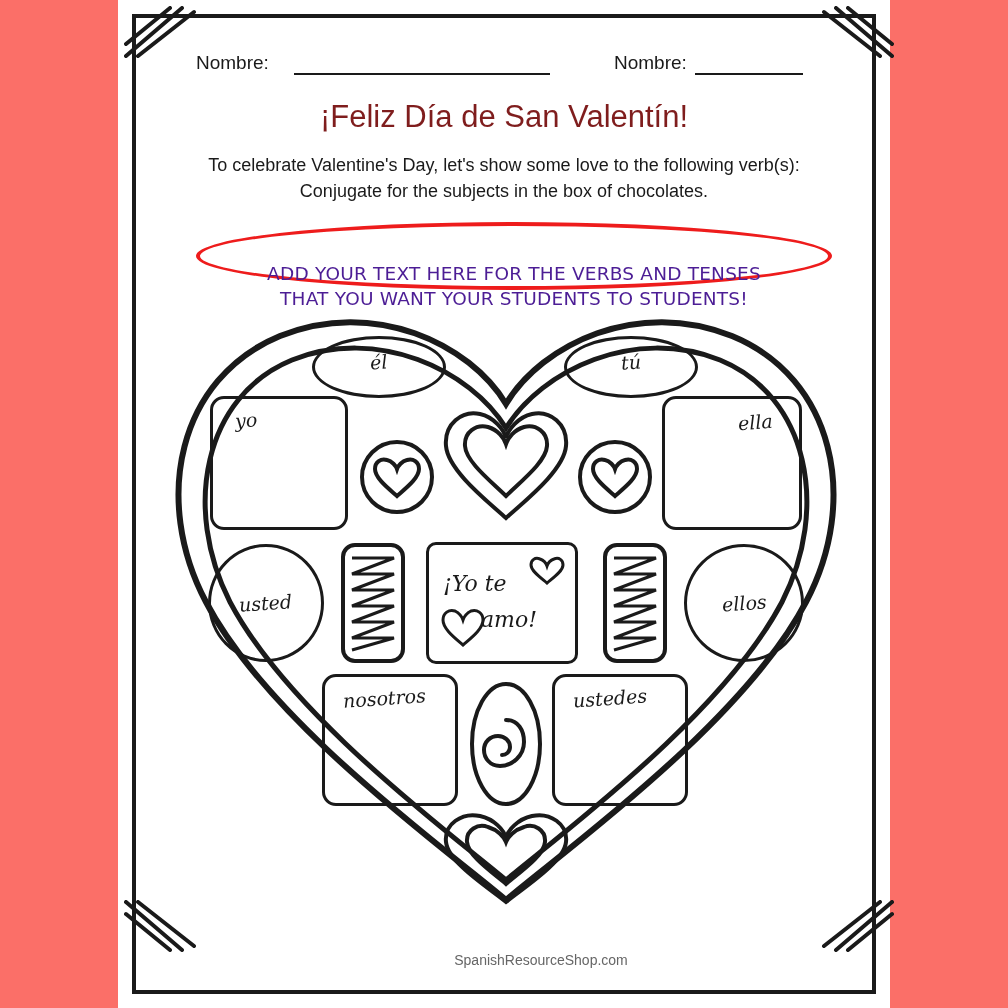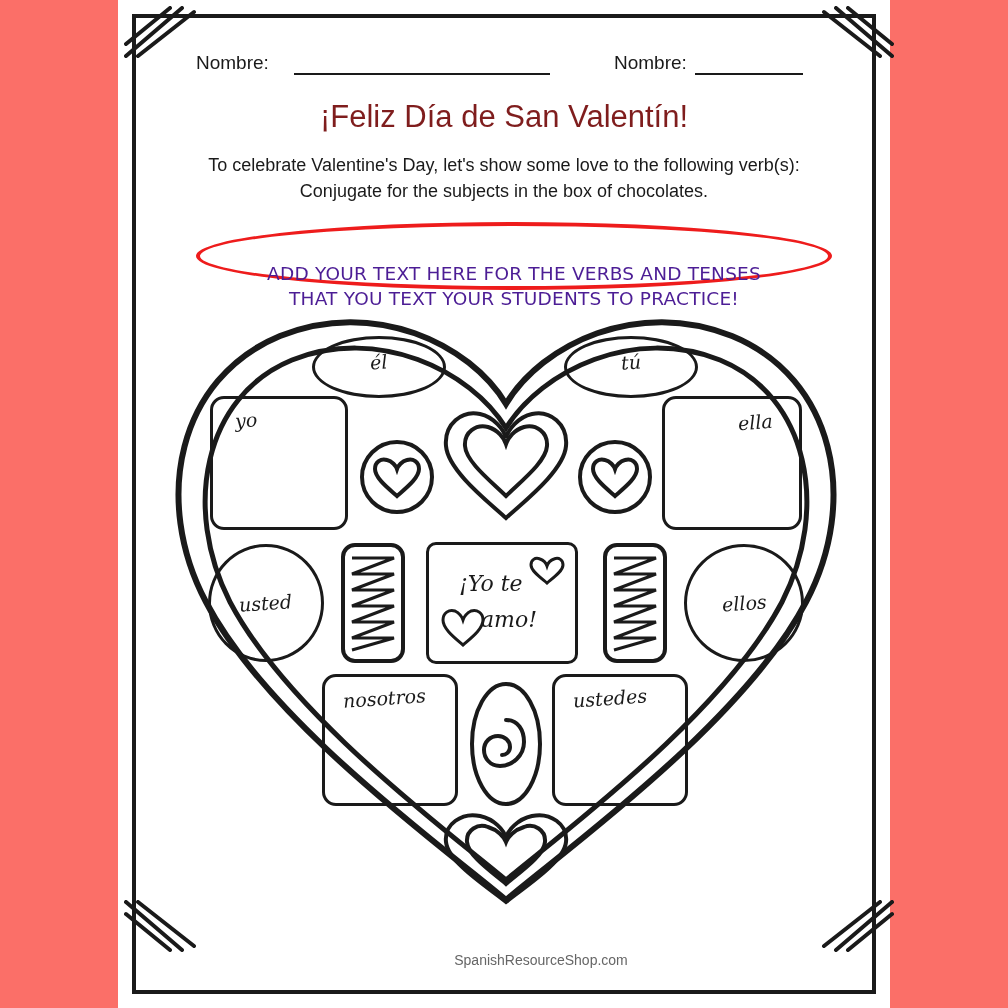--- a/index.html
+++ b/index.html
@@ -251,21 +251,21 @@
     <span class="date-label">Nombre:</span>
     <span class="date-line"></span>
   </div>
 
   <div class="title">¡Feliz Día de San Valentín!</div>
   <div class="subtitle">To celebrate Valentine's Day, let's show some love to the following verb(s):  Conjugate for the subjects in the box of chocolates.</div>
 
   <div class="oval-note"></div>
   <div class="oval-text">
     <div>ADD YOUR TEXT HERE FOR THE VERBS AND TENSES</div>
-    <div>THAT YOU TEXT YOUR STUDENTS TO PRACTICE!</div>
+    <div>THAT YOU WANT YOUR STUDENTS TO STUDENTS!</div>
   </div>
 
   <div class="heart-wrap">
 
     <svg width="712" height="620" viewBox="0 0 712 620" style="position:absolute;left:0;top:0;">
       <path d="M356 608 C 300 560, 120 432, 56 310 C 2 208, 28 86, 130 44 C 224 6, 320 52, 356 112 C 392 52, 488 6, 582 44 C 684 86, 710 208, 656 310 C 592 432, 412 560, 356 608 Z" fill="none" stroke="#1a1a1a" stroke-width="6"></path>
       <path d="M356 588 C 304 544, 140 424, 80 310 C 32 216, 54 104, 142 68 C 228 34, 320 78, 356 136 C 392 78, 484 34, 570 68 C 658 104, 680 216, 632 310 C 572 424, 408 544, 356 588 Z" fill="none" stroke="#1a1a1a" stroke-width="5"></path>
     </svg>
 
     <div class="chocolate oval-choc choc-top-label" style="left:162px; top:44px; width:134px; height:62px;">
@@ -321,21 +321,21 @@
       <svg width="66" height="122" viewBox="0 0 66 122">
         <rect x="3" y="3" width="60" height="116" rx="12" fill="none" stroke="#1a1a1a" stroke-width="4"></rect>
         <g stroke="#1a1a1a" stroke-width="3" fill="none">
           <path d="M12 16 L54 16 L12 32 L54 32 L12 48 L54 48 L12 64 L54 64 L12 80 L54 80 L12 96 L54 96 L12 108"></path>
         </g>
       </svg>
     </div>
 
     <div class="chocolate amo-box" style="left:276px; top:250px; width:152px; height:122px; display:block;">
       <div class="amo-text" style="position:relative; height:100%;">
-        <span style="position:absolute;left:14px;top:24px;margin-left:16px;">¡Yo te</span>
+        <span style="position:absolute;left:14px;top:24px;">¡Yo te</span>
         <span style="position:absolute;left:52px;top:60px;">amo!</span>
         <svg width="152" height="122" viewBox="0 0 152 122" style="position:absolute;left:0;top:0;">
           <path d="M118 38 C 112 33, 102 26, 102 20 C 102 15, 106 12, 111 14 C 114 15, 117 18, 118 21 C 119 18, 122 15, 125 14 C 130 12, 134 15, 134 20 C 134 26, 124 33, 118 38 Z" fill="none" stroke="#1a1a1a" stroke-width="3"></path>
           <path d="M34 100 C 26 93, 14 84, 14 75 C 14 68, 20 64, 26 66 C 30 68, 33 72, 34 75 C 35 72, 38 68, 42 66 C 48 64, 54 68, 54 75 C 54 84, 42 93, 34 100 Z" fill="none" stroke="#1a1a1a" stroke-width="3"></path>
         </svg>
       </div>
     </div>
 
     <div class="chocolate sq-choc choc-bl-label" style="left:172px; top:382px; width:136px; height:132px;">
       <span class="label-text">nosotros</span>

